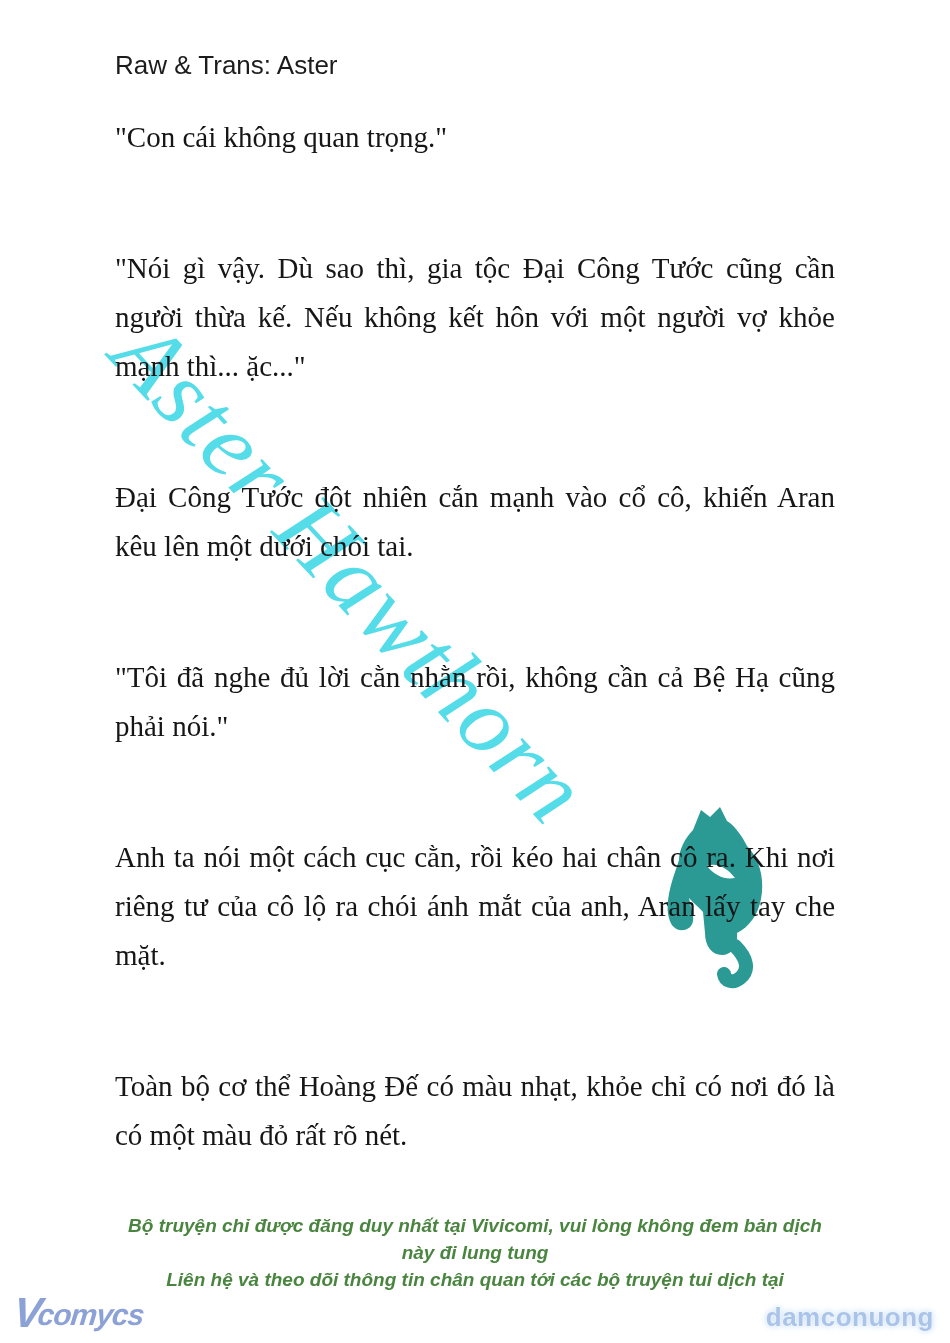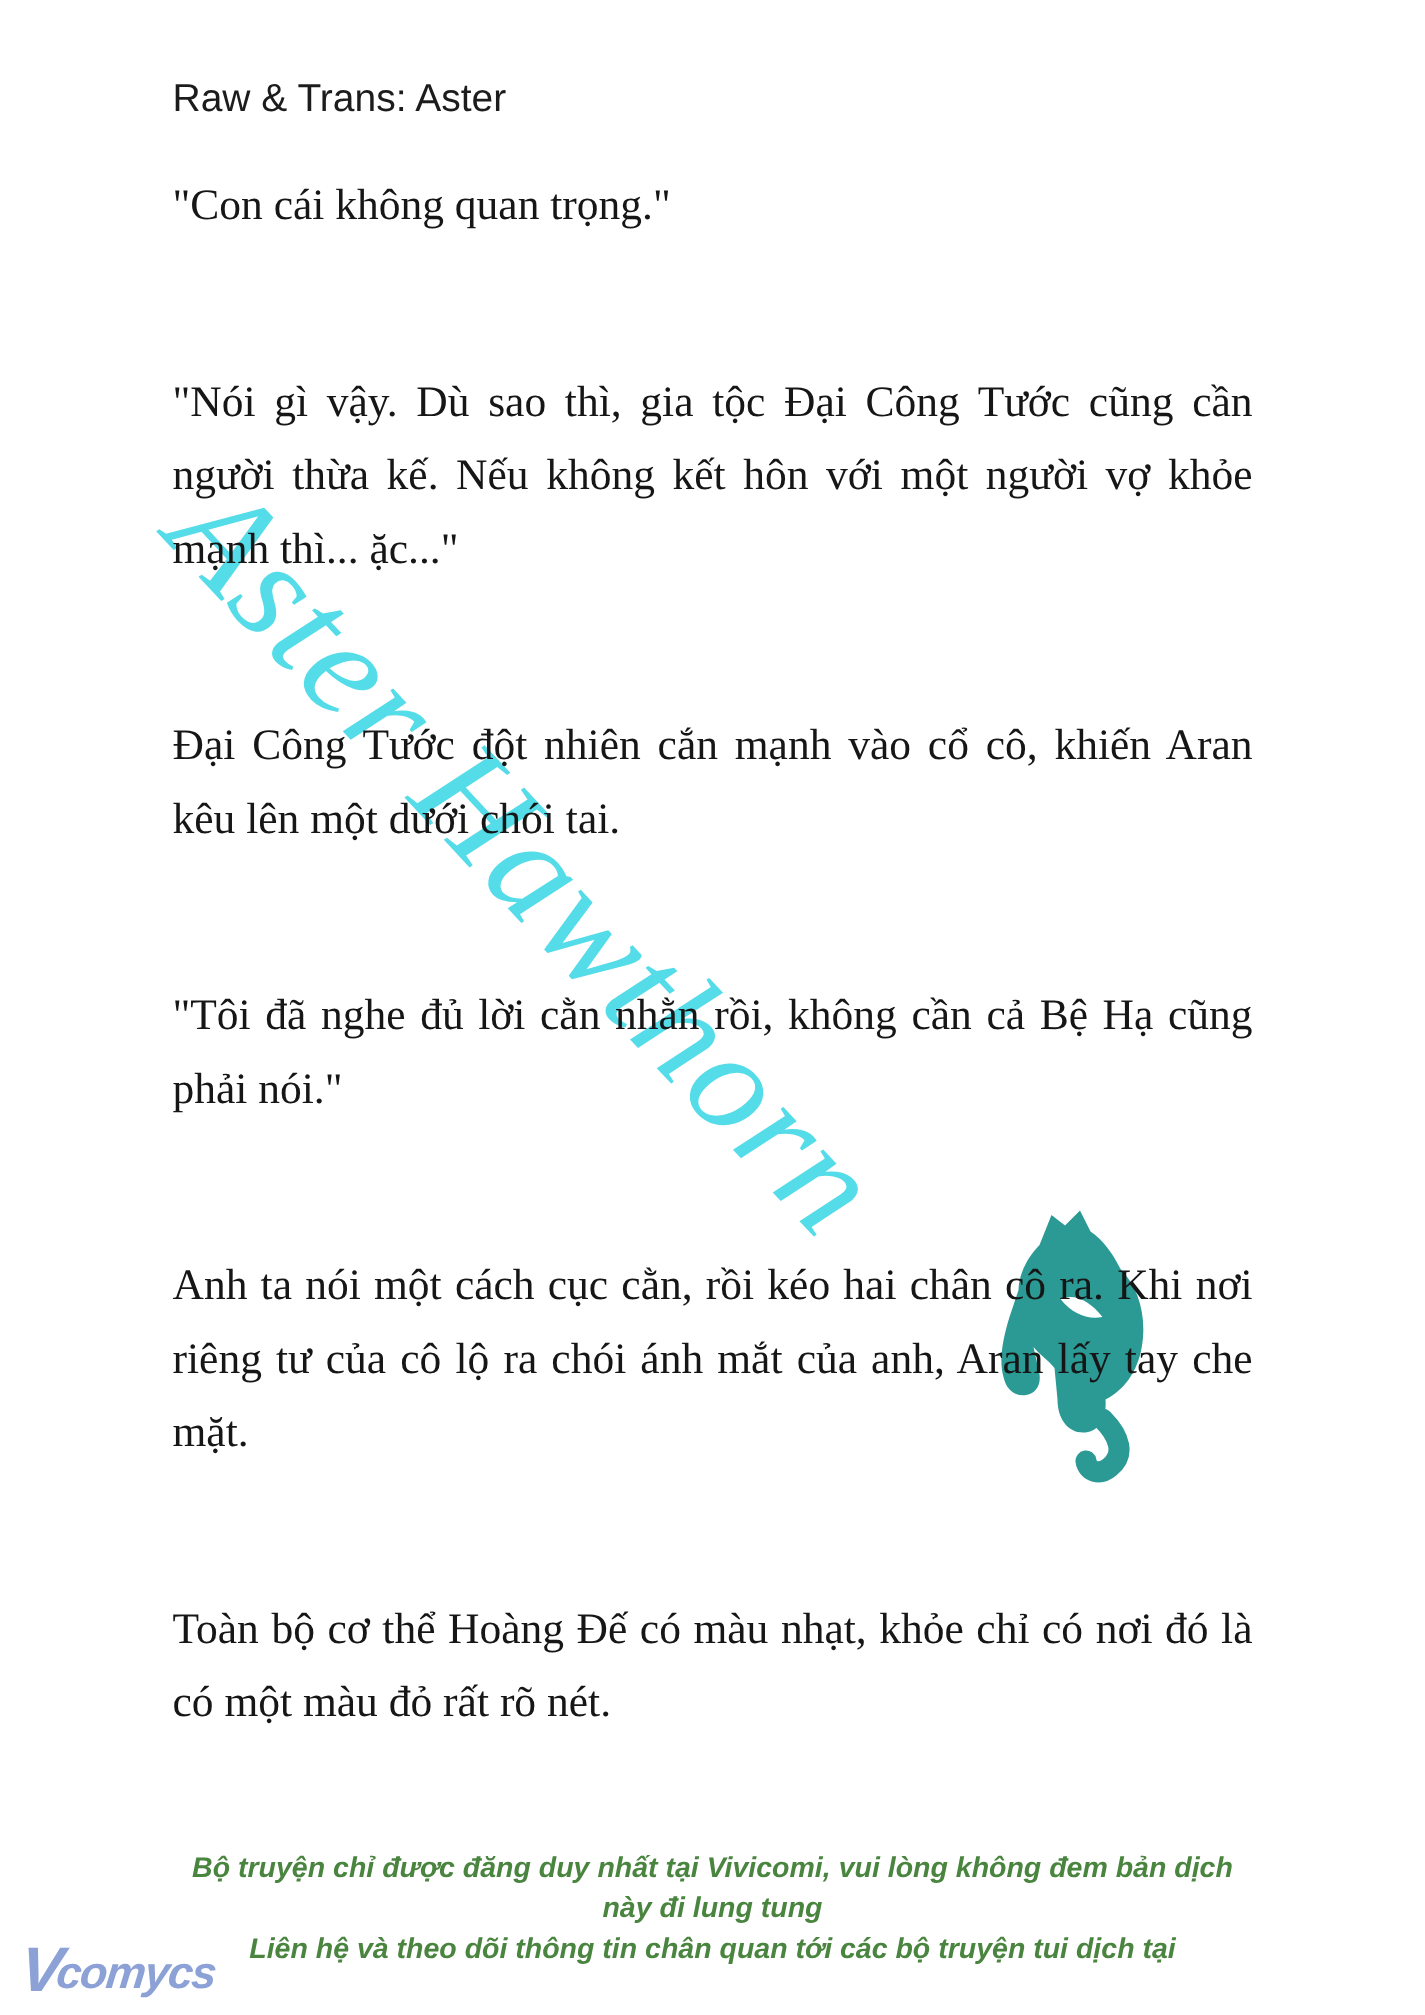--- a/index.html
+++ b/index.html
@@ -53,21 +53,21 @@
     font-size: 29px;
     line-height: 49px;
     color: #161616;
     text-align: justify;
     margin: 0 0 82px 0;
   }
   .body-text p:first-child { margin-top: 32px; }
   .body-text p:last-child { margin-bottom: 0; }
   
   .footer-note {
-    margin-top: 72px;
+    margin-top: 52px;
     text-align: center;
     font-family: "Liberation Sans", sans-serif;
     font-style: italic;
     font-weight: bold;
     font-size: 19px;
     line-height: 27px;
     color: #4a8540;
   }
   
   .logo-vcomycs {
@@ -148,14 +148,15 @@
       <div>Bộ truyện chỉ được đăng duy nhất tại Vivicomi, vui lòng không đem bản dịch này đi lung tung</div>
       <div>Liên hệ và theo dõi thông tin chân quan tới các bộ truyện tui dịch tại</div>
     </div>
 
   </div>
 
   <div class="logo-vcomycs">
     <span class="big-v">V</span><span>comycs</span>
   </div>
 
+  <div class="logo-damconuong">damconuong</div>
 
 </div>
 
 </body></html>

